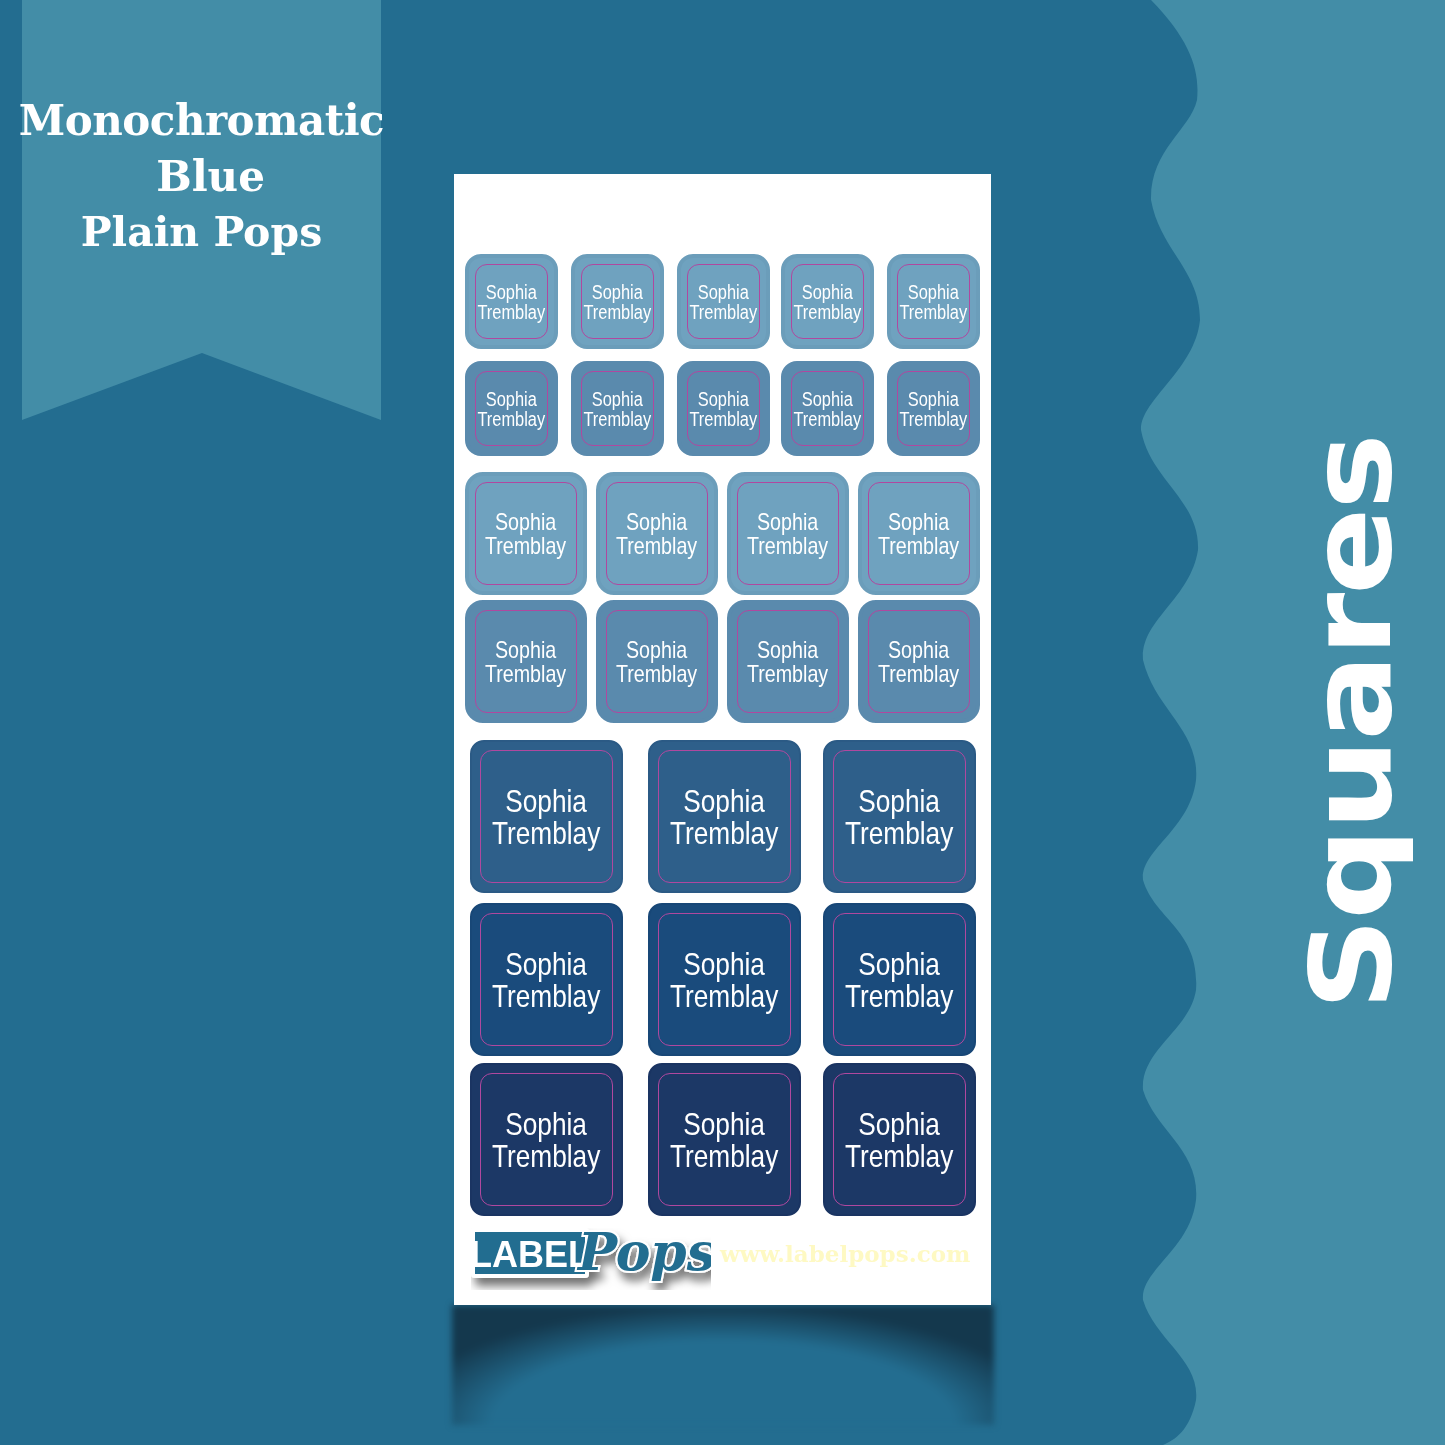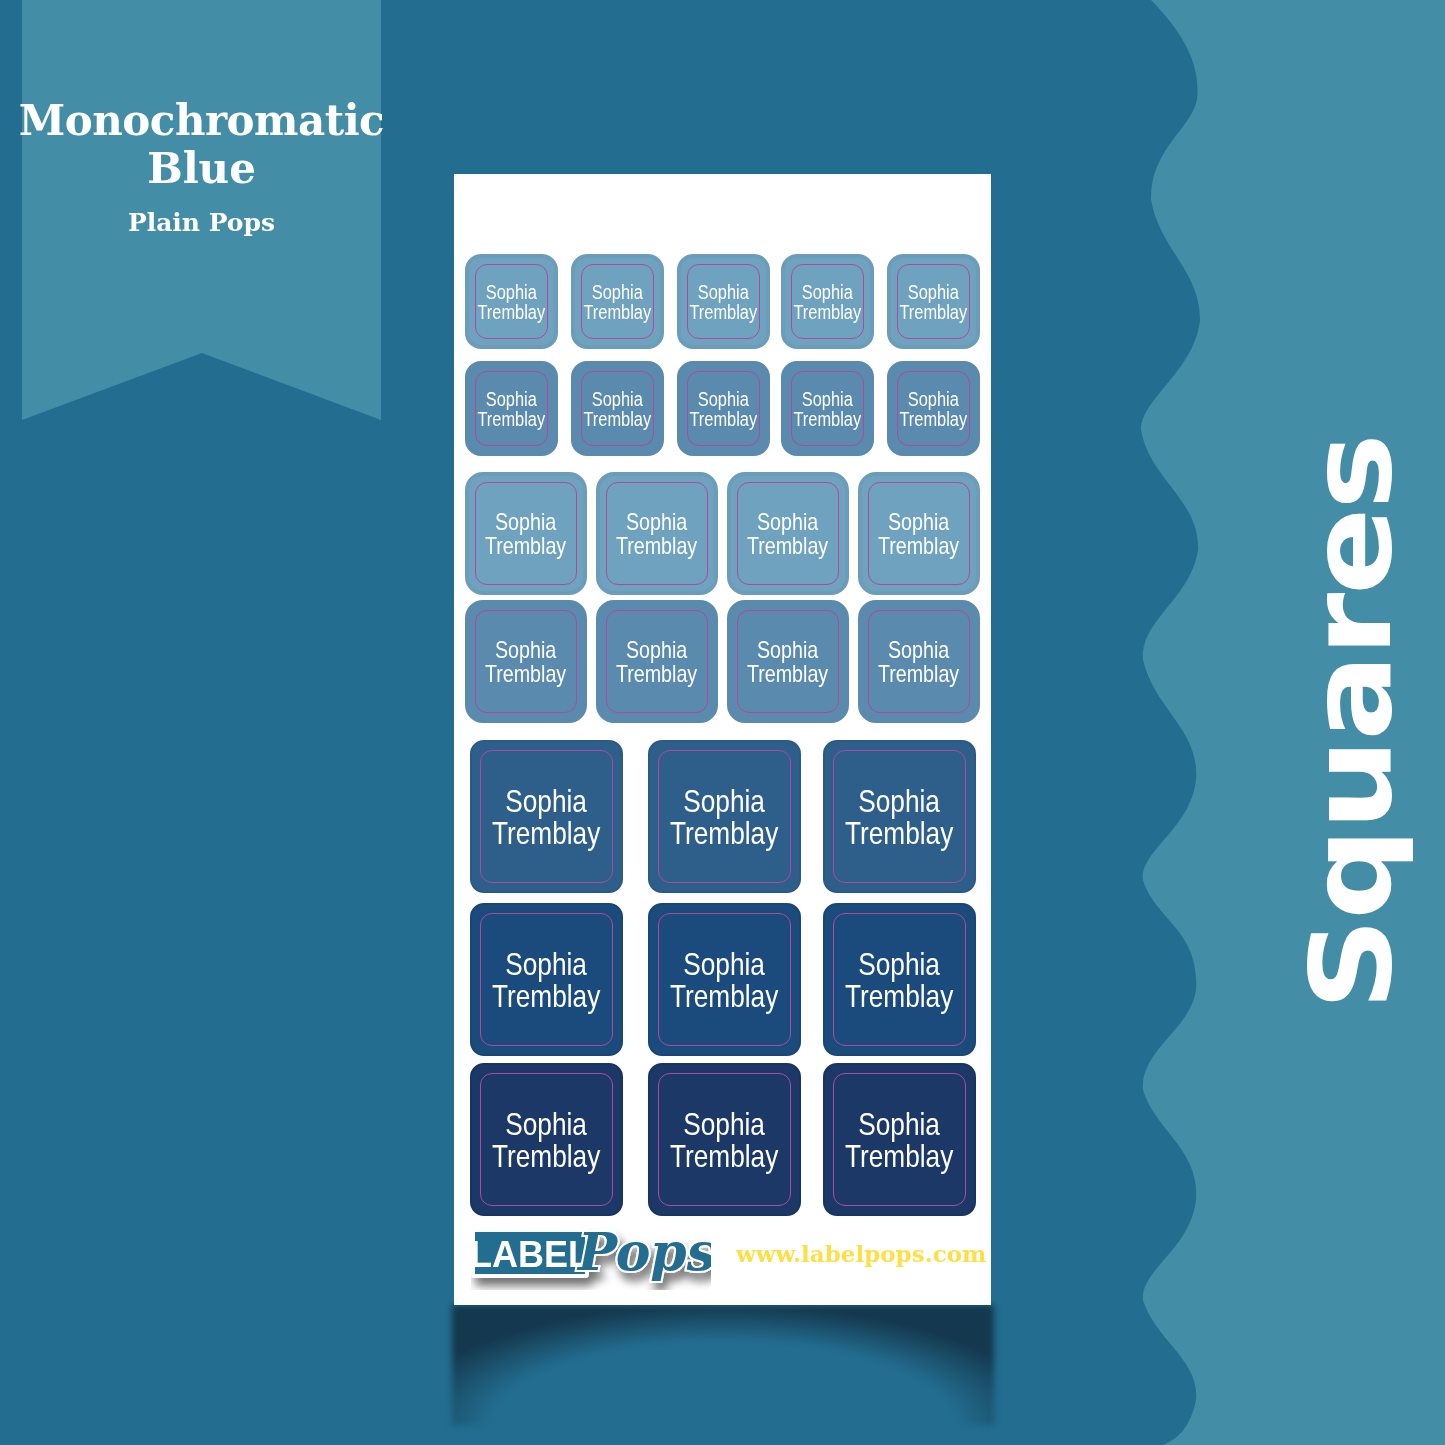--- a/index.html
+++ b/index.html
@@ -2,35 +2,35 @@
 <html><head>
 <meta charset="utf-8">
 <style>
   html, body { margin:0; padding:0; }
   body { width:1445px; height:1445px; position:relative; overflow:hidden; background:#236d90; font-family:"Liberation Sans", sans-serif; }
   .bg-wave { position:absolute; left:0; top:0; width:1445px; height:1445px; }
   .banner { position:absolute; left:22px; top:0; width:298px; height:420px; }
   .banner svg { position:absolute; left:0; top:0; }
   .banner-text { position:absolute; left:0; top:0; width:359px; text-align:center; color:#fff; font-family:"DejaVu Serif", "Liberation Serif", serif; font-weight:bold; }
   .b-title { position:absolute; left:-10px; width:379px; top:96px; font-size:42px; letter-spacing:-0.5px; }
-  .b-sub1 { position:absolute; left:0; width:359px; top:144px; font-size:42px; }
-  .b-sub2 { position:absolute; left:0; width:359px; top:208px; font-size:25px; }
+  .b-sub1 { position:absolute; left:0; width:359px; top:152px; font-size:42px;padding-left:9px; }
+  .b-sub2 { position:absolute; left:0; width:359px; top:208px; font-size:41px; }
   .shadow { position:absolute; left:452px; top:1305px; width:542px; height:120px;
     background: radial-gradient(ellipse 330px 120px at 50% 100%, rgba(35,109,144,1) 70%, rgba(35,109,144,0) 100%), #14384d;
     filter: blur(3px); }
   .sheet { position:absolute; left:454px; top:174px; width:537px; height:1131px; background:#fff; }
   .label { position:absolute; box-sizing:border-box; display:flex; align-items:center; justify-content:center; text-align:center; color:#fff; font-family:"Liberation Sans", sans-serif; font-weight:normal; line-height:1.0; }
   .label .cut { position:absolute; inset:6px; border:1px solid #b0489f; border-radius:12px; pointer-events:none; }
   .label span { position:relative; display:block; transform:scaleX(0.82); }
   .small { width:93px; height:95px; border-radius:16px; font-size:20px; border:4px solid; }
   .medium { width:122px; height:123px; border-radius:18px; font-size:24px; border:4px solid; }
   .large { width:153px; height:153px; border-radius:14px; font-size:32px; border:2px solid; }
   .large .cut { inset:8px; }
   .logo { position:absolute; left:471px; top:1228px; width:240px; height:62px; }
-  .url { position:absolute; left:736px; top:1240px; font-family:"DejaVu Serif", "Liberation Serif", serif; font-weight:bold; font-size:23px; color:#fde047; }
+  .url { position:absolute; left:720px; top:1240px; font-family:"DejaVu Serif", "Liberation Serif", serif; font-weight:bold; font-size:23px; color:#fef9c3; }
   .side-title { position:absolute; left:1296px; top:478px; width:110px; height:490px; }
   .side-title span { position:absolute; left:50%; top:50%; transform:translate(-50%,-50%) rotate(-90deg) scaleX(1.15); color:#fff; font-weight:bold; font-size:112px; white-space:nowrap; font-family:"DejaVu Sans", sans-serif; letter-spacing:-2px; }
 </style>
 </head>
 <body>
 
 <svg class="bg-wave" viewBox="0 0 1445 1445" width="1445" height="1445">
   <rect x="0" y="0" width="1445" height="1445" fill="#236d90"></rect>
   <path d="M1151,0 C1190,40 1200,70 1197,100 C1190,130 1150,150 1151,200 C1160,250 1200,270 1200,320 C1195,370 1140,400 1141,430 C1150,480 1200,500 1198,550 C1190,600 1140,620 1143,660 C1155,710 1200,730 1196,780 C1190,830 1140,850 1143,880 C1155,920 1200,930 1196,990 C1190,1030 1140,1050 1143,1090 C1155,1130 1200,1150 1196,1200 C1190,1250 1140,1270 1143,1300 C1155,1340 1200,1360 1196,1400 C1190,1430 1175,1440 1163,1445 L1445,1445 L1445,0 Z" fill="#438da7"></path>
 </svg>

